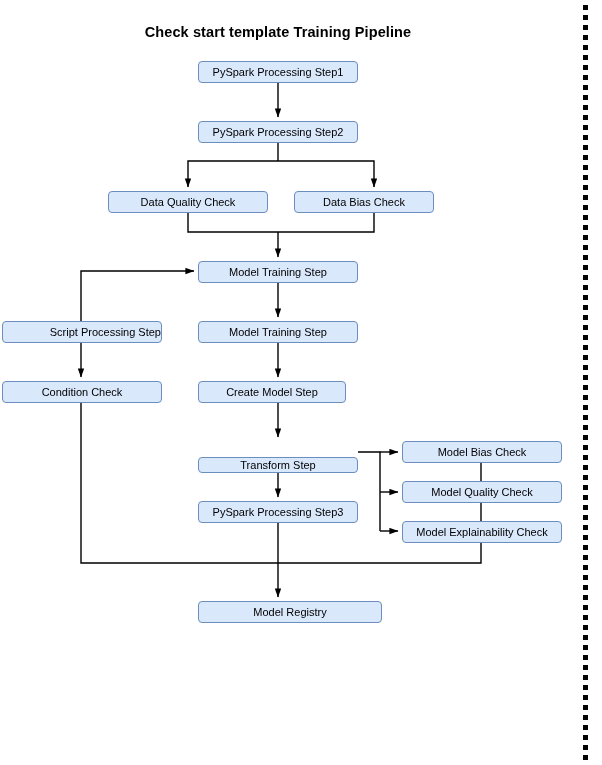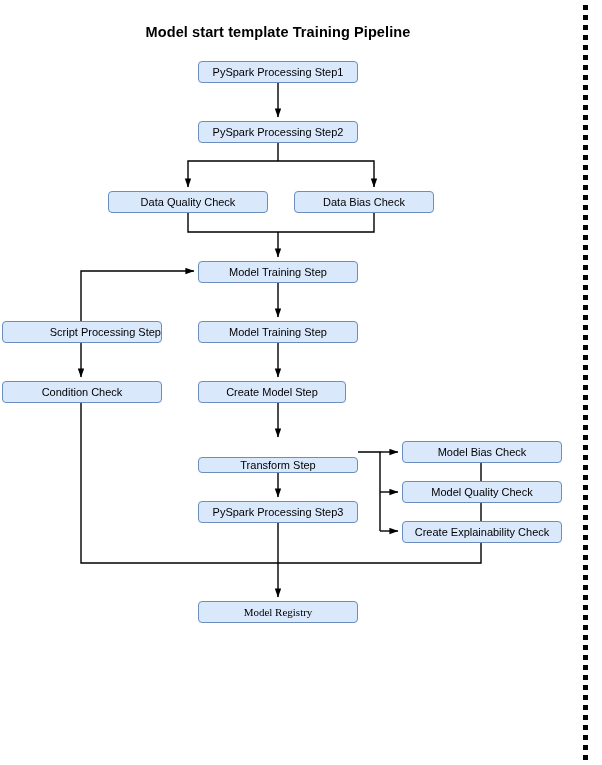--- a/index.html
+++ b/index.html
@@ -71,21 +71,21 @@
     background: #000000;
     border: 1px solid #ffffff;
     box-sizing: content-box;
   }
 </style>
 </head>
 <body>
 
 <div id="canvas">
 
-  <div id="diagram-title">Model start template Training Pipeline</div>
+  <div id="diagram-title">Check start template Training Pipeline</div>
 
   <svg class="edge-layer" viewBox="0 0 602 765" width="602" height="765">
     <defs>
       <marker id="arrow" markerWidth="10" markerHeight="10" refX="8.6" refY="3.2" orient="auto" markerUnits="userSpaceOnUse">
         <path d="M0,0 L9,3.2 L0,6.4 z" fill="#000000"></path>
       </marker>
     </defs>
 
     <g stroke="#000000" stroke-width="1.4" fill="none">
 
@@ -170,28 +170,28 @@
 
   <div class="node" style="left:402px; top:441px; width:160px; height:22px;">
     <span>Model Bias Check</span>
   </div>
 
   <div class="node" style="left:402px; top:481px; width:160px; height:22px;align-items:center;">
     <span>Model Quality Check</span>
   </div>
 
   <div class="node" style="left:402px; top:521px; width:160px; height:22px;">
-    <span>Create Explainability Check</span>
+    <span>Model Explainability Check</span>
   </div>
 
   <div class="node" style="left:198px; top:501px; width:160px; height:22px;">
     <span>PySpark Processing Step3</span>
   </div>
 
-  <div class="node" style="left:198px; top:601px; width:160px; height:22px;font-family:Liberation Serif, serif;">
+  <div class="node" style="left:198px; top:601px; width:184px; height:22px;">
     <span>Model Registry</span>
   </div>
 
   <div class="handle-strip" id="handle-strip" style="left:582px;">
       <div class="handle-dot" style="top: 4px; left: 0px; background: rgb(0, 0, 0);"></div>
       <div class="handle-dot" style="top: 14px; left: 0px; background: rgb(0, 0, 0);"></div>
       <div class="handle-dot" style="top: 24px; left: 0px; background: rgb(0, 0, 0);"></div>
       <div class="handle-dot" style="top: 34px; left: 0px; background: rgb(0, 0, 0);"></div>
       <div class="handle-dot" style="top: 44px; left: 0px; background: rgb(0, 0, 0);"></div>
       <div class="handle-dot" style="top: 54px; left: 0px; background: rgb(0, 0, 0);"></div>

